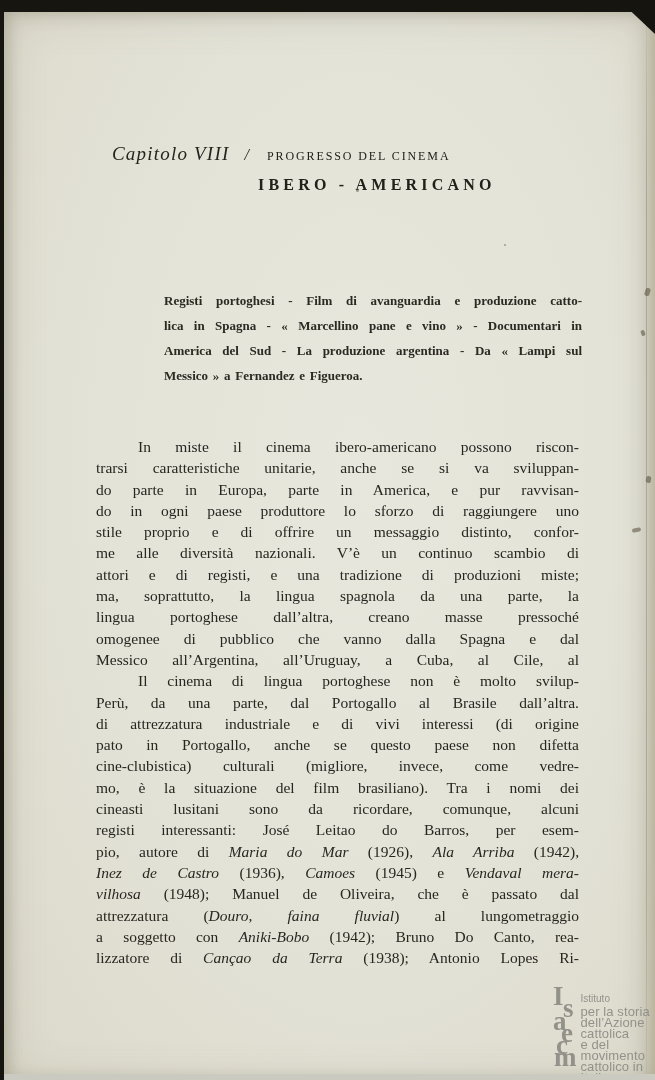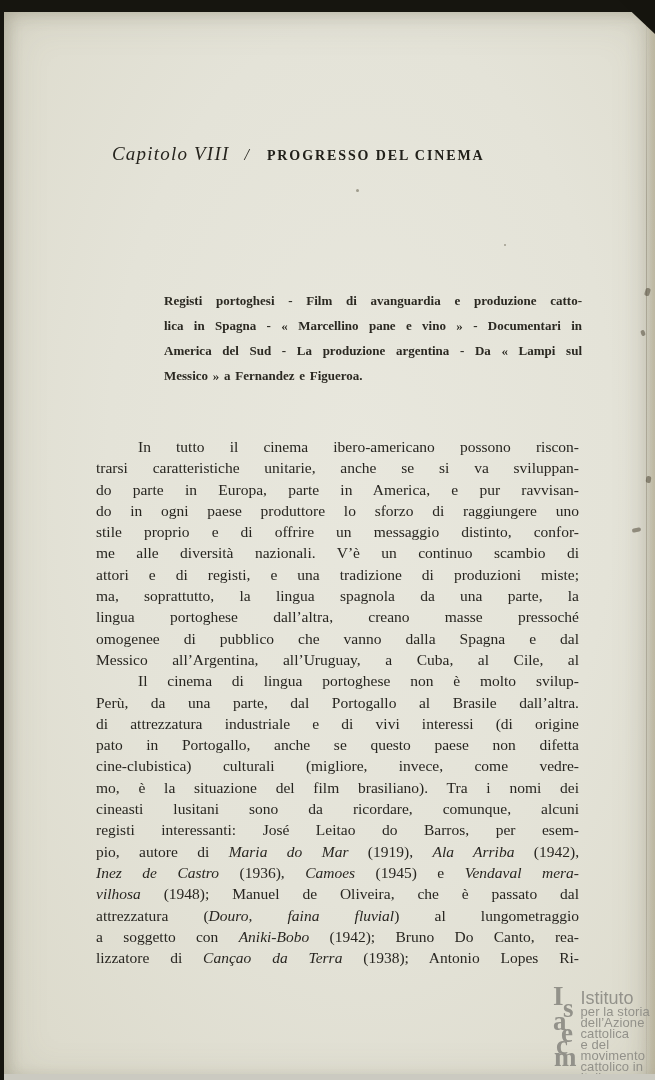--- a/index.html
+++ b/index.html
@@ -33,21 +33,21 @@
     position:absolute;left:4px;top:1074px;width:651px;height:6px;
     background:#cbcac1;
   }
   
   .chapter-row{
     position:absolute;left:108px;top:131px;
     display:flex;align-items:baseline;color:#26241e;white-space:nowrap;
   }
   .chapter-label{font-style:italic;font-size:19px;letter-spacing:1.2px;}
   .chapter-sep{font-size:16px;margin:0 18px 0 15px;font-style:italic;}
-  .title-line1{font-weight:bold;font-size:14px;letter-spacing:1.9px;color:#21201a;}
+  .title-line1{font-weight:normal;font-size:12px;letter-spacing:1.9px;color:#21201a;}
   .title-line2{
     position:absolute;left:254px;top:164px;
     font-weight:bold;font-size:16px;letter-spacing:4.2px;color:#21201a;white-space:nowrap;
   }
   
   .abstract{
     position:absolute;left:160px;top:276px;width:418px;
     font-size:13px;font-weight:bold;line-height:25px;color:#2b2922;
     word-spacing:1.5px;
   }
@@ -72,21 +72,21 @@
     display:flex;flex-direction:column;width:30px;
     font-family:"Liberation Serif", serif;font-weight:bold;
     font-size:27px;line-height:12.3px;
   }
   .wm-letters span:nth-child(2){margin-left:10px;}
   .wm-letters span:nth-child(3){margin-left:0px;}
   .wm-letters span:nth-child(4){margin-left:8px;}
   .wm-letters span:nth-child(5){margin-left:3px;}
   .wm-letters span:nth-child(6){margin-left:1px;}
   .wm-text{margin-left:4px;padding-top:1px;}
-  .wm-title{font-size:18px;line-height:15px;}
+  .wm-title{font-size:10px;line-height:15px;}
   .wm-small{font-size:13px;line-height:11px;letter-spacing:.1px;}
   .wm-paolo{font-size:14.5px;line-height:15px;}
   
   .stitch{position:absolute;background:rgba(82,74,58,.55);border-radius:2px;}
   .stitch.s1{left:641px;top:276px;width:5px;height:8px;transform:rotate(18deg);}
   .stitch.s2{left:637px;top:318px;width:4px;height:6px;transform:rotate(-22deg);}
   .stitch.s3{left:642px;top:464px;width:5px;height:7px;transform:rotate(10deg);}
   .stitch.s4{left:628px;top:516px;width:9px;height:4px;transform:rotate(-12deg);}
   .speck{position:absolute;background:rgba(90,84,64,.5);border-radius:50%;}
   .speck.p1{left:352px;top:177px;width:3px;height:3px;}
@@ -97,49 +97,50 @@
 
 <div class="page">
   <div class="edge-strip"></div>
   <div class="crease"></div>
 
   <div class="chapter-row">
     <span class="chapter-label">Capitolo VIII</span>
     <span class="chapter-sep">/</span>
     <span class="title-line1">PROGRESSO DEL CINEMA</span>
   </div>
+  <div class="title-line2">IBERO - AMERICANO</div>
 
   <div class="abstract">
       <div class="abstract-line">Registi portoghesi - Film di avanguardia e produzione catto-</div>
       <div class="abstract-line">lica in Spagna - « Marcellino pane e vino » - Documentari in</div>
       <div class="abstract-line">America del Sud - La produzione argentina - Da « Lampi sul</div>
       <div class="abstract-line">Messico » a Fernandez e Figueroa.</div>
     </div>
 
   <div class="body-text">
-      <div class="body-line indent"><span>In tutto il cinema ibero-americano possono riscon-</span></div>
+      <div class="body-line indent"><span>In miste il cinema ibero-americano possono riscon-</span></div>
       <div class="body-line"><span>trarsi caratteristiche unitarie, anche se si va sviluppan-</span></div>
       <div class="body-line"><span>do parte in Europa, parte in America, e pur ravvisan-</span></div>
       <div class="body-line"><span>do in ogni paese produttore lo sforzo di raggiungere uno</span></div>
       <div class="body-line"><span>stile proprio e di offrire un messaggio distinto, confor-</span></div>
       <div class="body-line"><span>me alle diversità nazionali. V’è un continuo scambio di</span></div>
       <div class="body-line"><span>attori e di registi, e una tradizione di produzioni miste;</span></div>
       <div class="body-line"><span>ma, soprattutto, la lingua spagnola da una parte, la</span></div>
       <div class="body-line"><span>lingua portoghese dall’altra, creano masse pressoché</span></div>
       <div class="body-line"><span>omogenee di pubblico che vanno dalla Spagna e dal</span></div>
       <div class="body-line"><span>Messico all’Argentina, all’Uruguay, a Cuba, al Cile, al</span></div>
       <div class="body-line indent"><span>Il cinema di lingua portoghese non è molto svilup-</span></div>
       <div class="body-line"><span>Perù, da una parte, dal Portogallo al Brasile dall’altra.</span></div>
       <div class="body-line"><span>di attrezzatura industriale e di vivi interessi (di origine</span></div>
       <div class="body-line"><span>pato in Portogallo, anche se questo paese non difetta</span></div>
       <div class="body-line"><span>cine-clubistica) culturali (migliore, invece, come vedre-</span></div>
       <div class="body-line"><span>mo, è la situazione del film brasiliano). Tra i nomi dei</span></div>
       <div class="body-line"><span>cineasti lusitani sono da ricordare, comunque, alcuni</span></div>
       <div class="body-line"><span>registi interessanti: José Leitao do Barros, per esem-</span></div>
-      <div class="body-line"><span>pio, autore di </span><em>Maria do Mar</em><span> (1919), </span><em>Ala Arriba</em><span> (1942),</span></div>
+      <div class="body-line"><span>pio, autore di </span><em>Maria do Mar</em><span> (1926), </span><em>Ala Arriba</em><span> (1942),</span></div>
       <div class="body-line"><em>Inez de Castro</em><span> (1936), </span><em>Camoes</em><span> (1945) e </span><em>Vendaval mera-</em></div>
       <div class="body-line"><em>vilhosa</em><span> (1948); Manuel de Oliveira, che è passato dal</span></div>
       <div class="body-line"><span>attrezzatura (</span><em>Douro, faina fluvial</em><span>) al lungometraggio</span></div>
       <div class="body-line"><span>a soggetto con </span><em>Aniki-Bobo</em><span> (1942); Bruno Do Canto, rea-</span></div>
       <div class="body-line"><span>lizzatore di </span><em>Cançao da Terra</em><span> (1938); Antonio Lopes Ri-</span></div>
     </div>
 
   <div class="watermark">
     <div class="wm-letters">
         <span>I</span>

